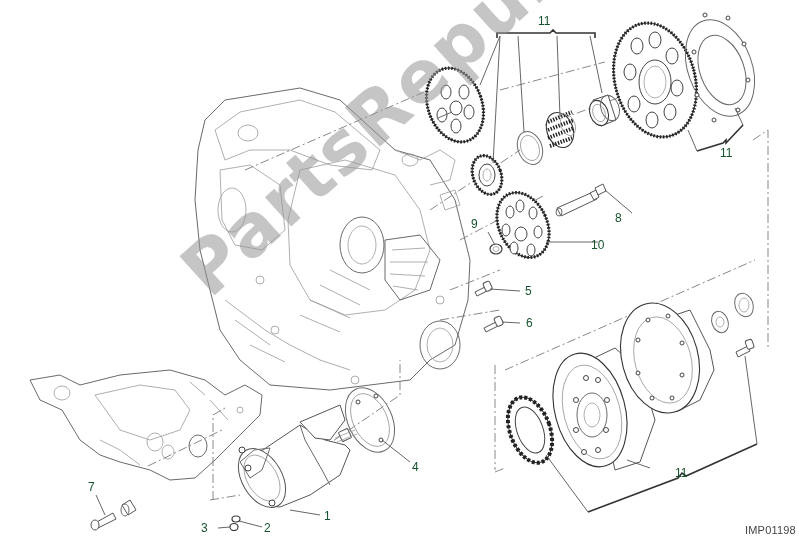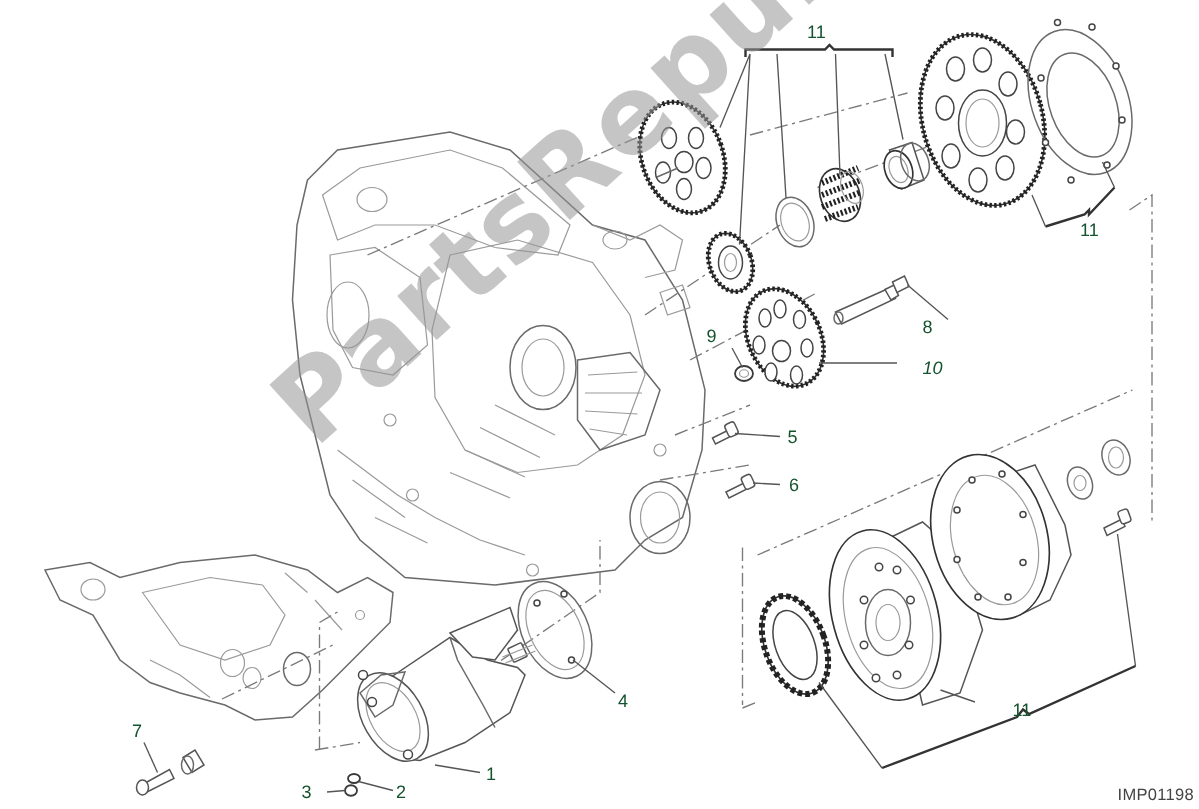--- a/index.html
+++ b/index.html
@@ -291,18 +291,18 @@
 
 <div class="callout" style="left:324px;top:510px;">1</div>
 <div class="callout" style="left:264px;top:522px;">2</div>
 <div class="callout" style="left:201px;top:522px;">3</div>
 <div class="callout" style="left:412px;top:461px;">4</div>
 <div class="callout" style="left:525px;top:285px;">5</div>
 <div class="callout" style="left:526px;top:317px;">6</div>
 <div class="callout" style="left:88px;top:481px;">7</div>
 <div class="callout" style="left:615px;top:212px;">8</div>
 <div class="callout" style="left:471px;top:218px;">9</div>
-<div class="callout" style="left:615px;top:239px;font-style:italic;">10</div>
+<div class="callout" style="left:591px;top:239px;">10</div>
 <div class="callout" style="left:538px;top:15px;">11</div>
 <div class="callout" style="left:720px;top:147px;">11</div>
 <div class="callout" style="left:675px;top:467px;">11</div>
 
 <div class="code" style="left:745px;top:524px;text-align:right;">IMP01198</div>
 
 </body></html>

